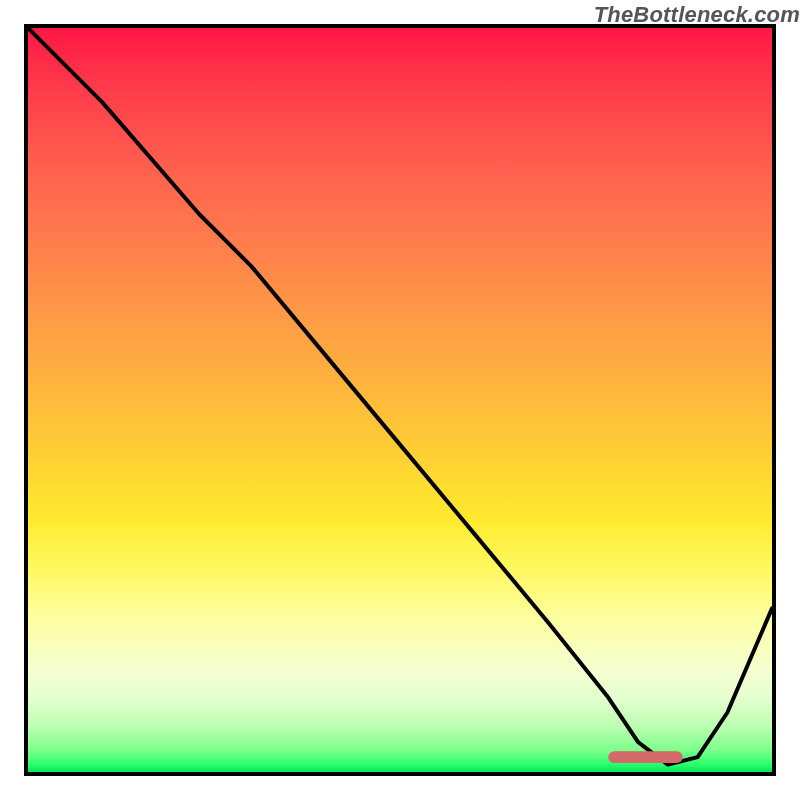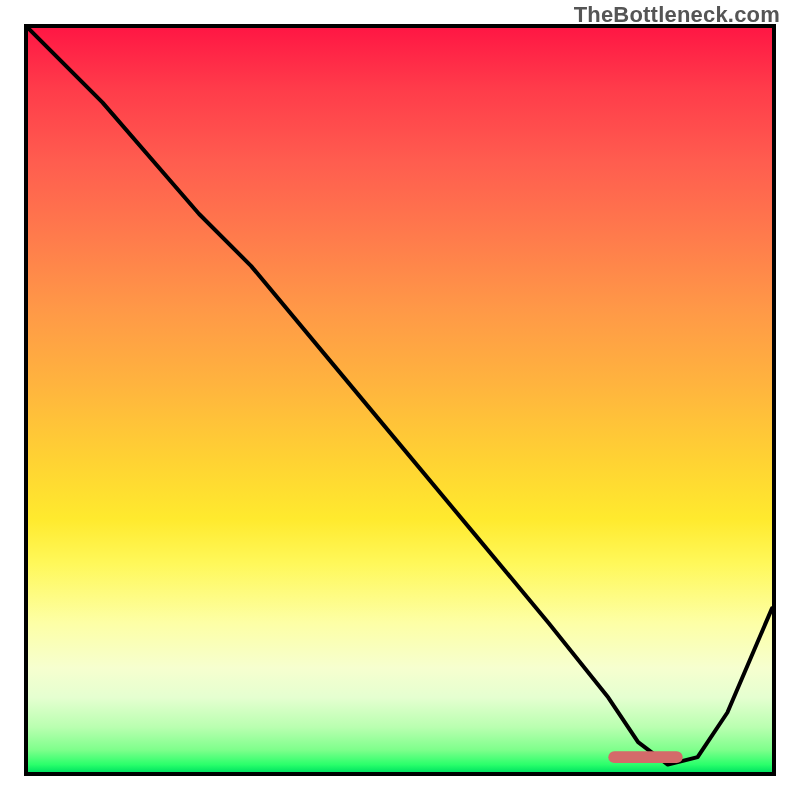--- a/index.html
+++ b/index.html
@@ -13,26 +13,27 @@
   }
   .chart-wrap {
     position: relative;
     width: 800px;
     height: 800px;
   }
   
   .watermark {
     position: absolute;
     top: 2px;
-    right: 20px;
+    right: 0;
     font-size: 22px;
     font-weight: 600;
     color: #555;
     letter-spacing: 0.2px;
     z-index: 4;
+    font-style: italic;
   }
   
   .plot {
     position: absolute;
     left: 28px;
     top: 28px;
     width: 744px;
     height: 744px;
     
     background: linear-gradient(

